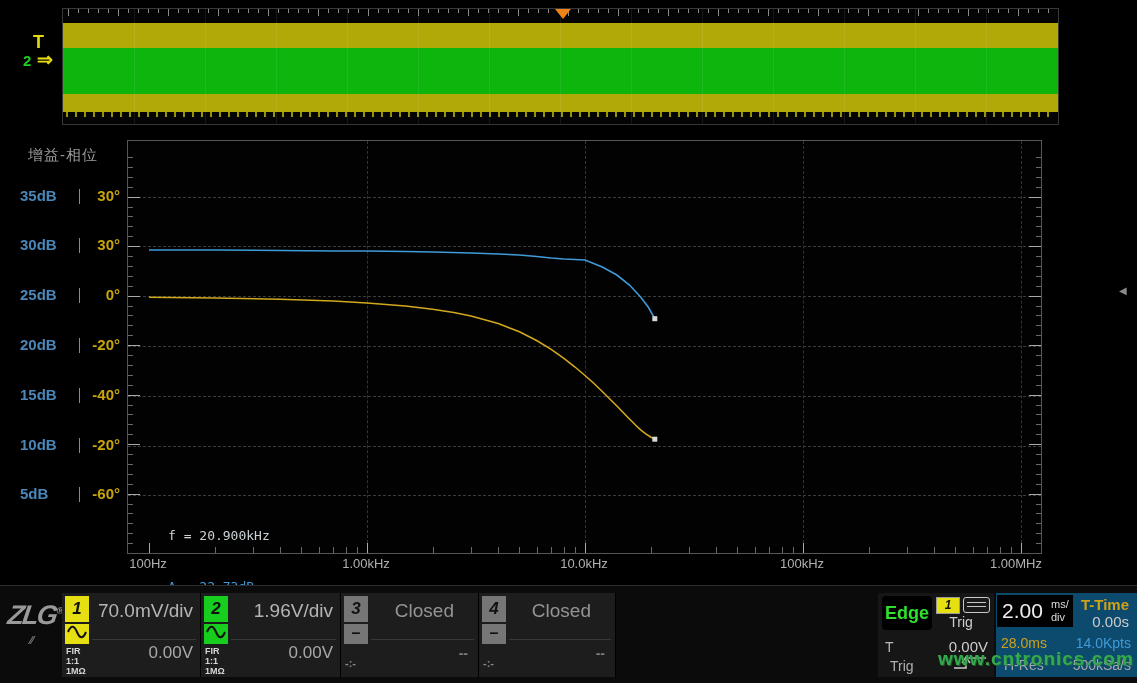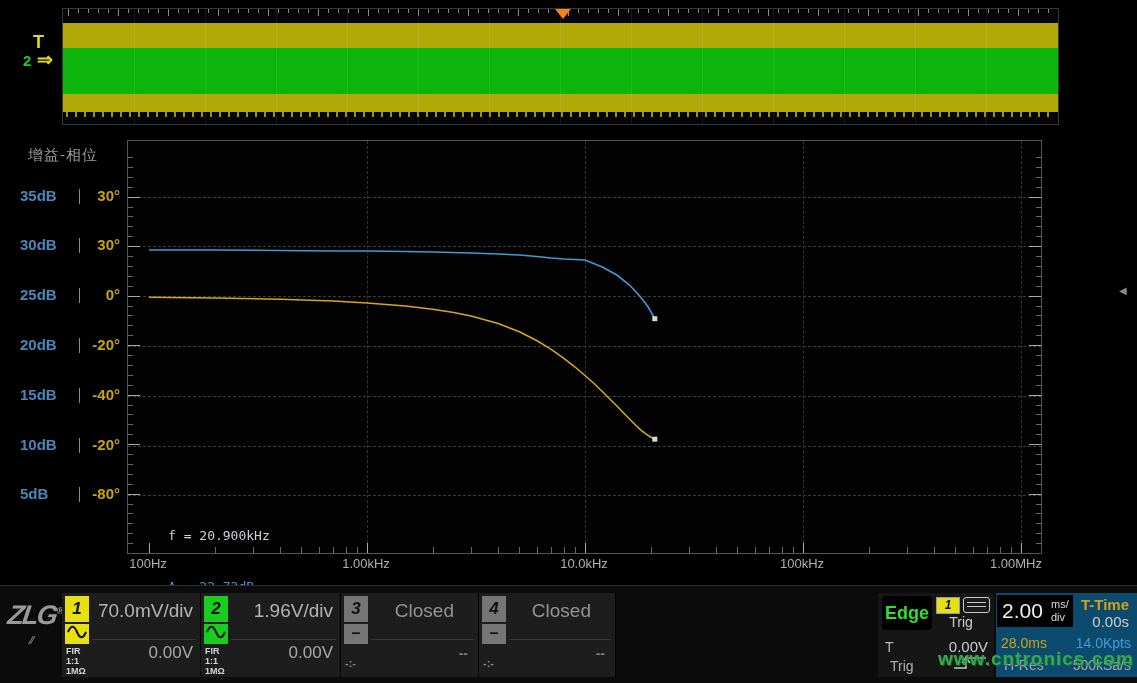--- a/index.html
+++ b/index.html
@@ -353,21 +353,21 @@
         <div class="axis-phase">-40°</div>
       </div>
       <div class="abs axis-row" style="left: 0px; top: 435px; width: 125px;">
         <div class="axis-gain">10dB</div>
         <div class="axis-sep"></div>
         <div class="axis-phase">-20°</div>
       </div>
       <div class="abs axis-row" style="left: 0px; top: 484px; width: 125px;">
         <div class="axis-gain">5dB</div>
         <div class="axis-sep"></div>
-        <div class="axis-phase">-80°</div>
+        <div class="axis-phase">-60°</div>
       </div>
     </div>
 
   <div class="abs plot">
     <div id="gridlines">
         <div class="hgrid" style="top: 56px;"></div>
         <div class="hgrid" style="top: 105px;"></div>
         <div class="hgrid" style="top: 155px;"></div>
         <div class="hgrid" style="top: 205px;"></div>
         <div class="hgrid" style="top: 255px;"></div>

